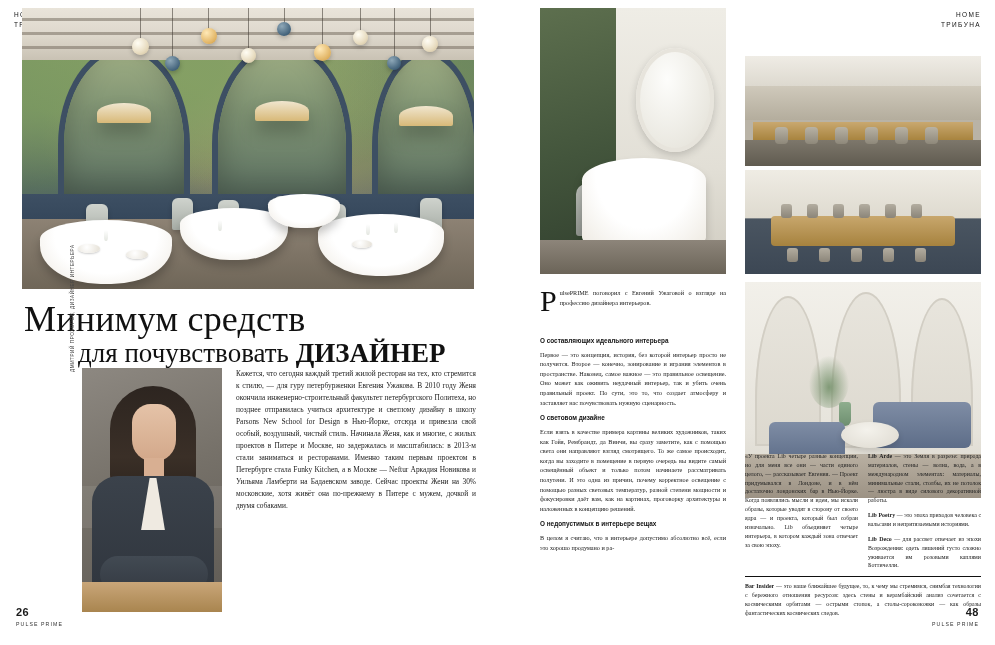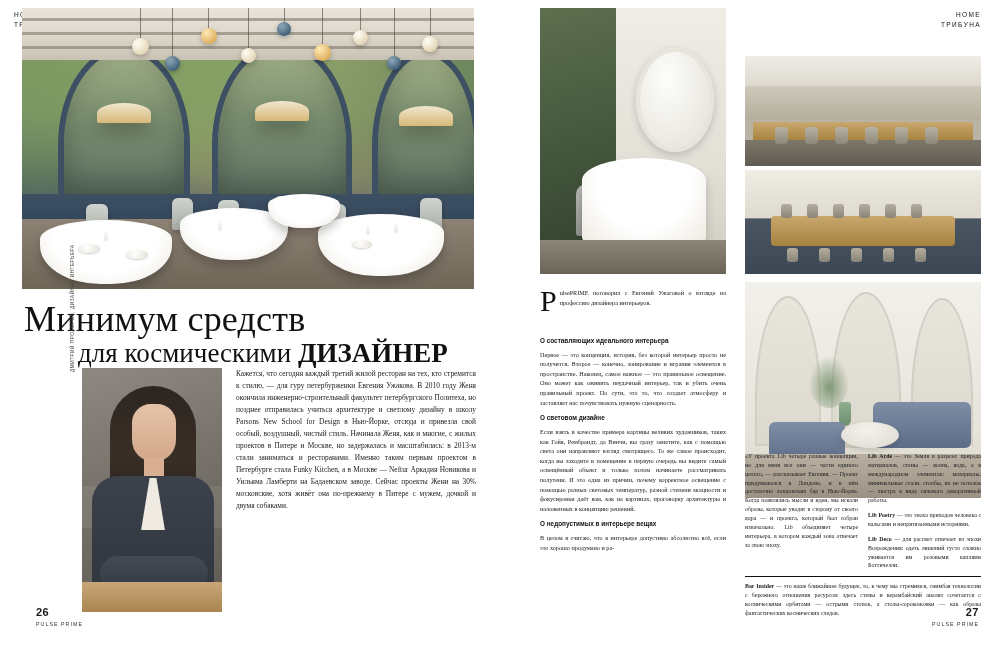--- a/index.html
+++ b/index.html
@@ -54,21 +54,21 @@
     letter-spacing: .5px;
     display: block;
   }
   .folio .mag {
     font-size: 5.2px;
     letter-spacing: 1.1px;
     display: block;
     margin-top: 3px;
     color: #333;
   }
-  .folio-left  { left: 16px;  text-align: left; margin-left: 20px; }
+  .folio-left  { left: 16px;  text-align: left; }
   .folio-right { right: 16px; text-align: right; }
 
   
   .hero {
     position: absolute;
     left: 22px;
     top: 8px;
     width: 452px;
     height: 281px;
     overflow: hidden;
@@ -532,21 +532,21 @@
       <div class="plate" style="left:330px;top:232px;width:20px;height:8px"></div>
       <div class="glass" style="left:82px;top:222px"></div>
       <div class="glass" style="left:196px;top:212px"></div>
       <div class="glass" style="left:344px;top:216px"></div>
       <div class="glass" style="left:372px;top:214px"></div>
     </div>
 
     <div class="headline">
       <div class="l1">Минимум средств</div>
       <div class="l2">
-        <span>для космическими </span><span class="accent">ДИЗАЙНЕР</span>
+        <span>для почувствовать </span><span class="accent">ДИЗАЙНЕР</span>
       </div>
     </div>
 
     <div class="portrait">
       <div class="bg"></div>
       <div class="bgband"></div>
       <div class="hair"></div>
       <div class="face"></div>
       <div class="neck"></div>
       <div class="body"></div>
@@ -667,17 +667,17 @@
     <div class="rule"></div>
     <div class="quote-txt">
       <p>
         <span class="cap-name">Bar Insider</span>
         <span>— это наше ближайшее будущее, то, к чему мы стремимся, снимбая технологии с бережного отношения ресурсов: здесь стены и керамбайский анализ сочетается с космическими орбитами — острыми стопок, а столы-сороконожки — как образы фантастических космических следов.</span>
       </p>
     </div>
   </div>
 
   <div class="folio folio-right">
-    <span class="num">27</span>
+    <span class="num">48</span>
     <span class="mag">PULSE PRIME</span>
   </div>
 
 </div>
 
 </body></html>

